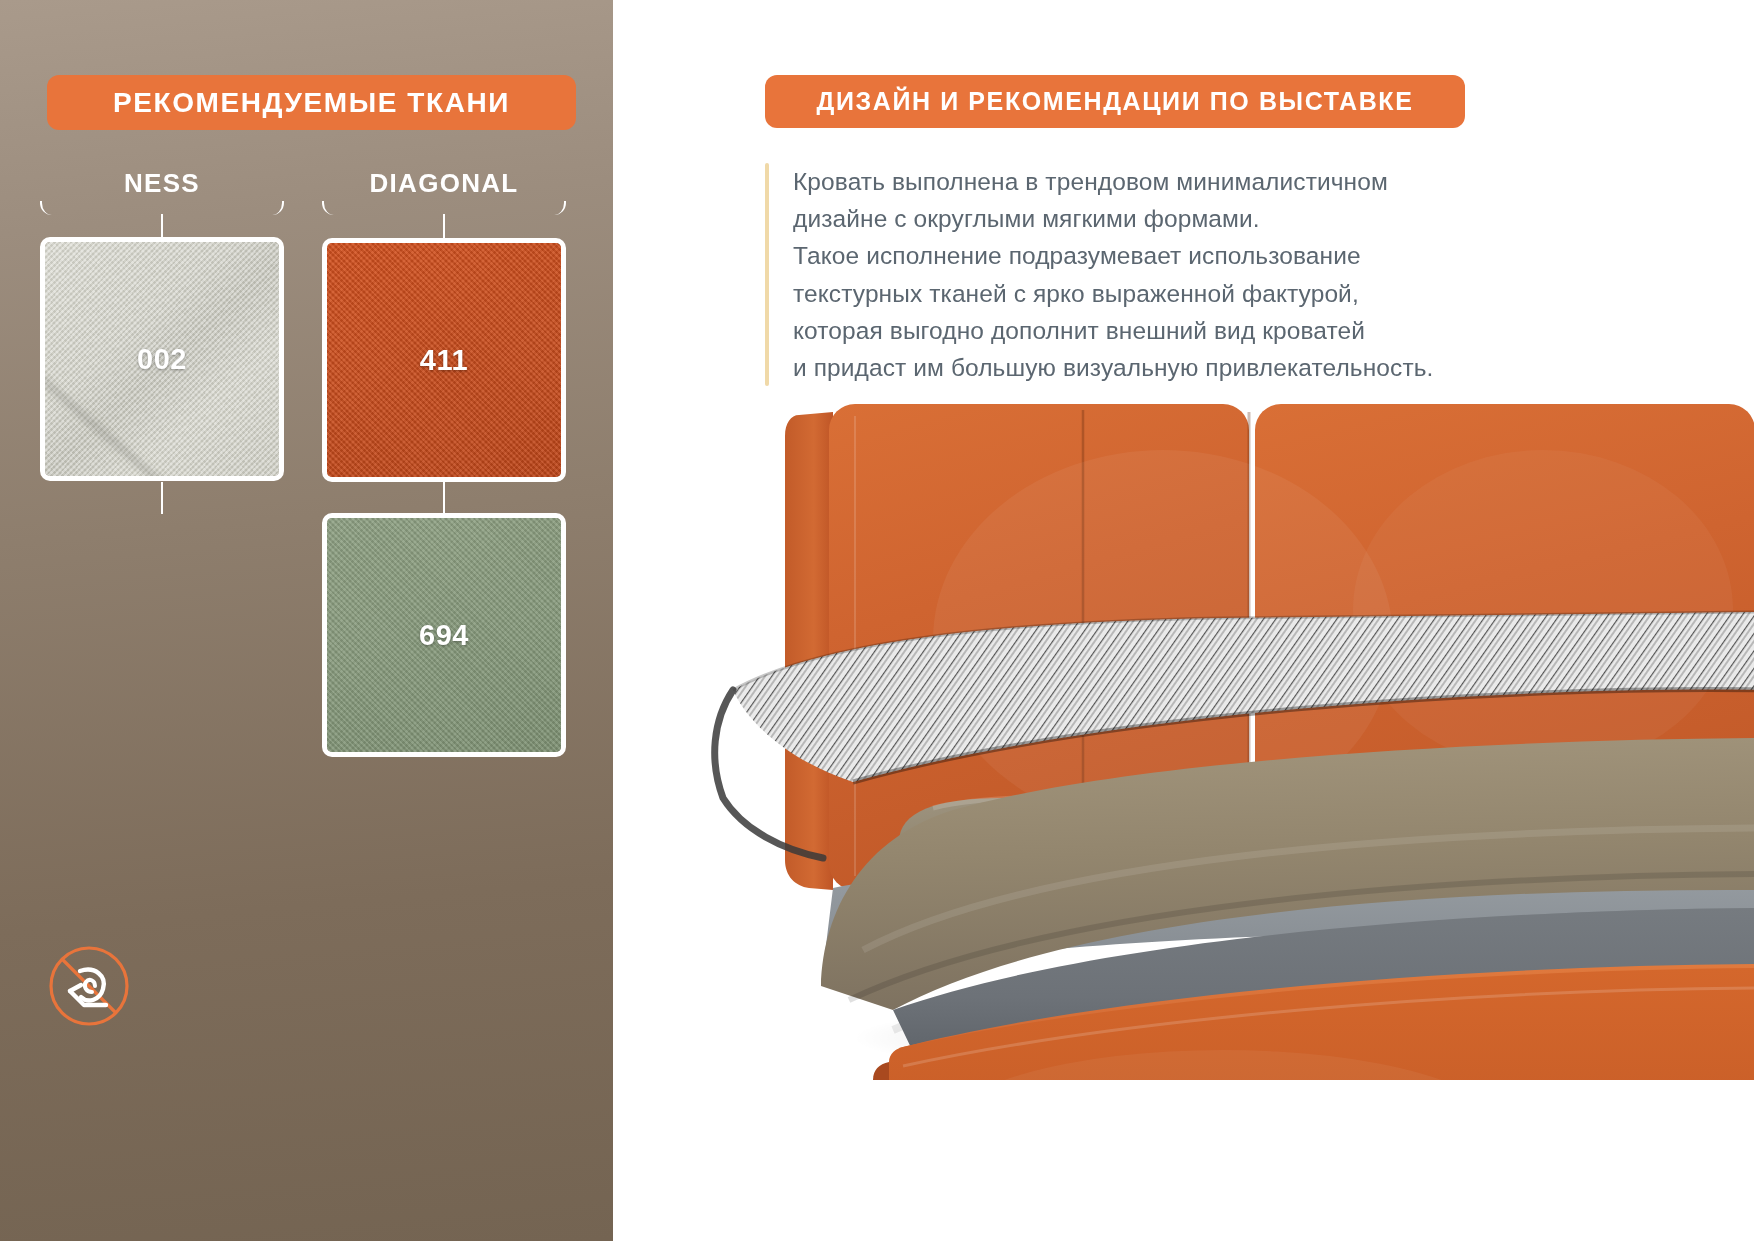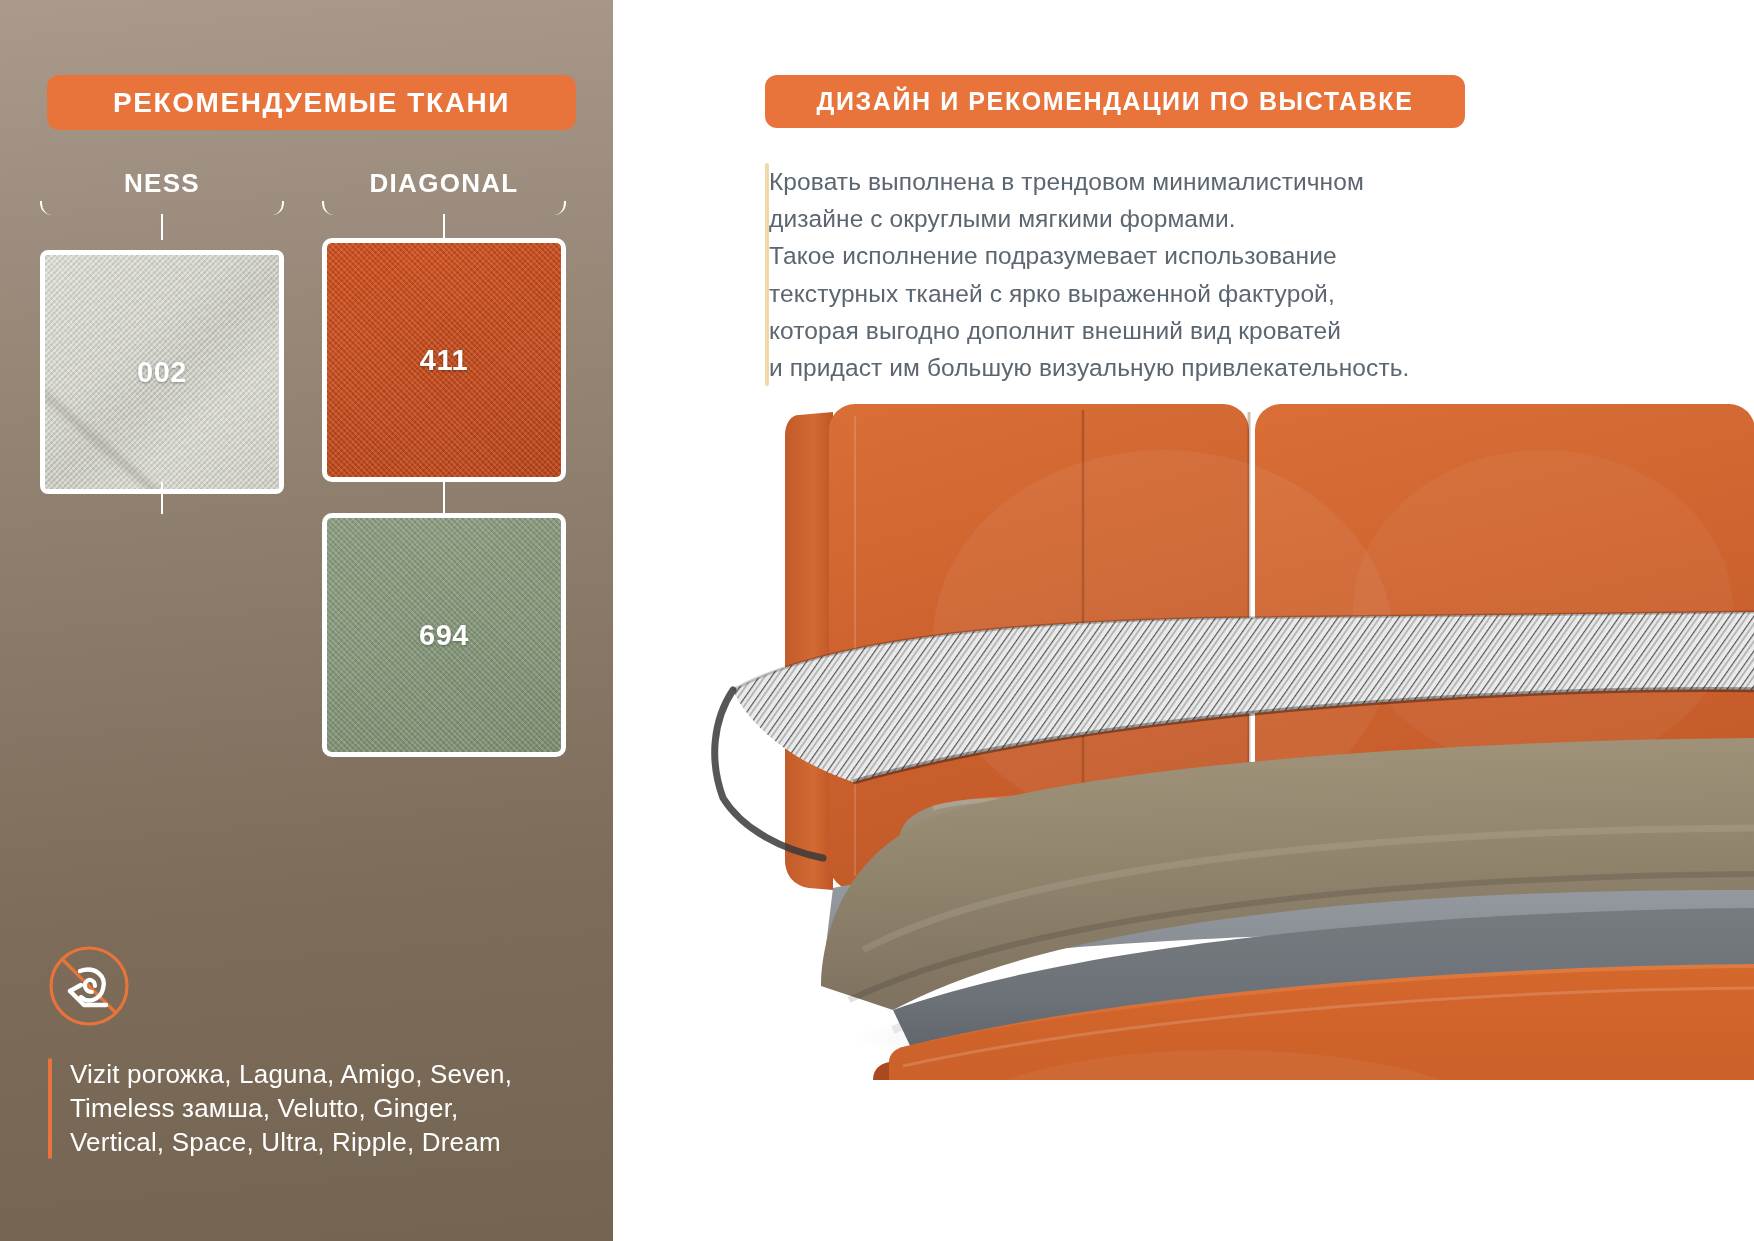--- a/index.html
+++ b/index.html
@@ -107,21 +107,21 @@
   .swatch-label {
     position: relative;
     z-index: 3;
     color: #ffffff;
     font-size: 29px;
     font-weight: 600;
     letter-spacing: 0.5px;
     text-shadow: 0 1px 3px rgba(0,0,0,.35);
   }
 
-  #sw-002 { left: 40px; top: 250px; border-radius: 8px; }
+  #sw-002 { left: 40px; top: 237px; }
   #sw-010 { left: 40px; top: 513px; }
   #sw-411 { left: 322px; top: 238px; }
   #sw-694 { left: 322px; top: 513px; }
 
   .connector {
     position: absolute;
     width: 2px; height: 32px;
     background: #ffffff;
   }
   #conn-left  { left: 161px; top: 482px; }
@@ -218,20 +218,21 @@
   #design-badge {
     left: 152px; top: 75px;
     width: 700px; height: 53px;
     font-size: 25px;
   }
 
   #desc-wrap {
     position: absolute;
     left: 152px; top: 163px;
     display: flex;
+    gap: 24px;
   }
   #desc-bar {
     width: 4px;
     background: #f0d9a8;
     flex: 0 0 4px;
     border-radius: 2px;
   }
   #desc-text {
     color: #5b6670;
     font-size: 24.5px;
@@ -294,26 +295,20 @@
           <circle cx="41" cy="41" r="38" fill="none" stroke="#e8743b" stroke-width="3.2"></circle>
           <line x1="14" y1="14" x2="68" y2="68" stroke="#e8743b" stroke-width="3.2"></line>
           <path d="M32 26 C 47 21, 59 31, 55 44 C 52 55, 40 59, 33 52" fill="none" stroke="#ffffff" stroke-width="4.4" stroke-linecap="round"></path>
           <path d="M47 41 C 47 35, 41 33, 38 37 C 35 41, 38 47, 44 47" fill="none" stroke="#ffffff" stroke-width="4" stroke-linecap="round"></path>
           <path d="M22 46 L 36 60 L 58 60" fill="none" stroke="#ffffff" stroke-width="4.4" stroke-linecap="round" stroke-linejoin="round"></path>
           <path d="M22 46 L 33 40" fill="none" stroke="#ffffff" stroke-width="4.4" stroke-linecap="round"></path>
         </svg>
       </div>
     </div>
 
-    <div id="excl-list-wrap">
-      <div id="excl-bar"></div>
-      <div id="excl-list">Vizit рогожка, Laguna, Amigo, Seven,
-Timeless замша, Velutto, Ginger,
-Vertical, Space, Ultra, Ripple, Dream</div>
-    </div>
   </div>
 
   <div id="right-panel">
 
     <div class="badge" id="design-badge">ДИЗАЙН И РЕКОМЕНДАЦИИ ПО ВЫСТАВКЕ</div>
 
     <div id="desc-wrap">
       <div id="desc-bar"></div>
       <div id="desc-text">Кровать выполнена в трендовом минималистичном
 дизайне с округлыми мягкими формами.

